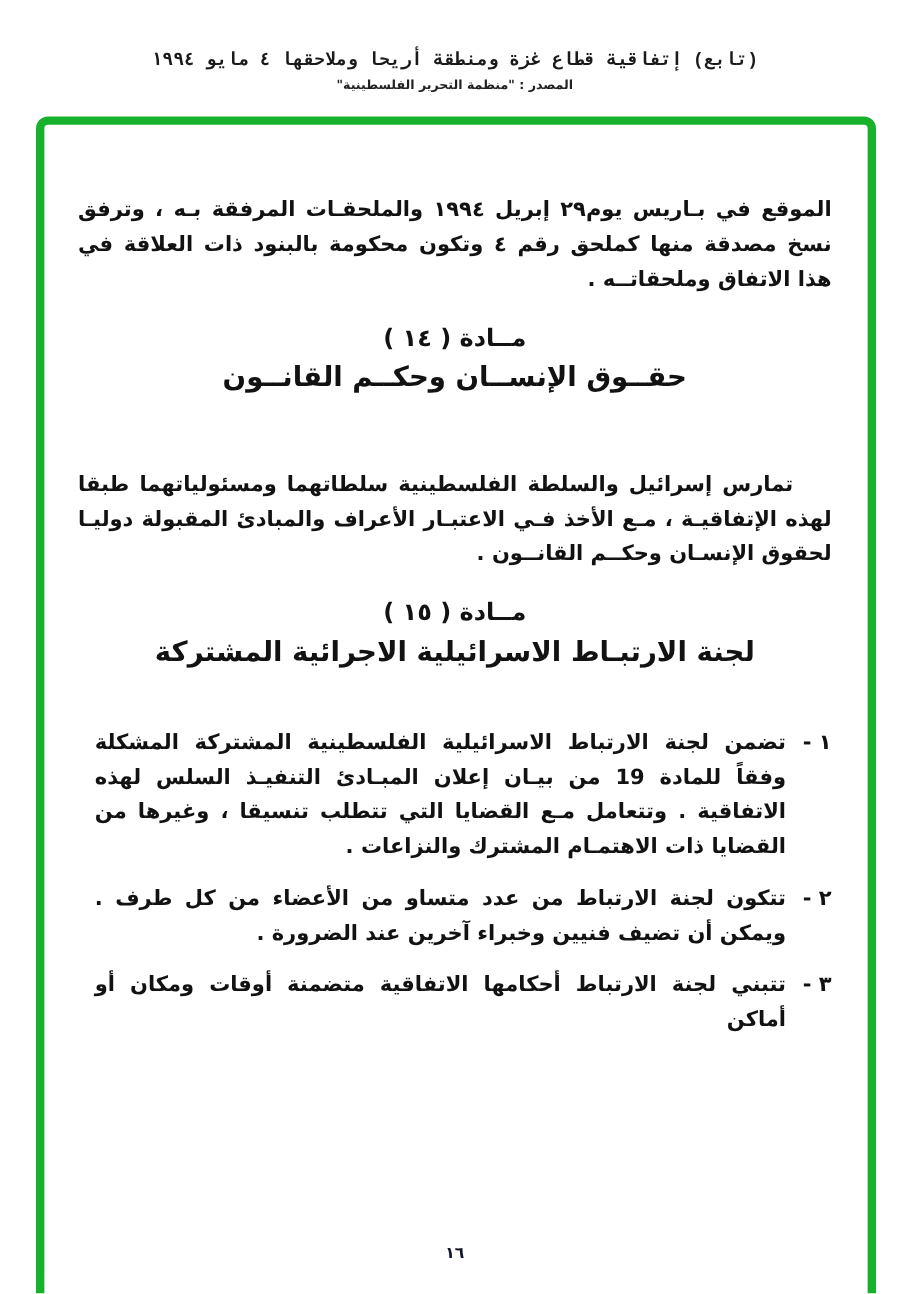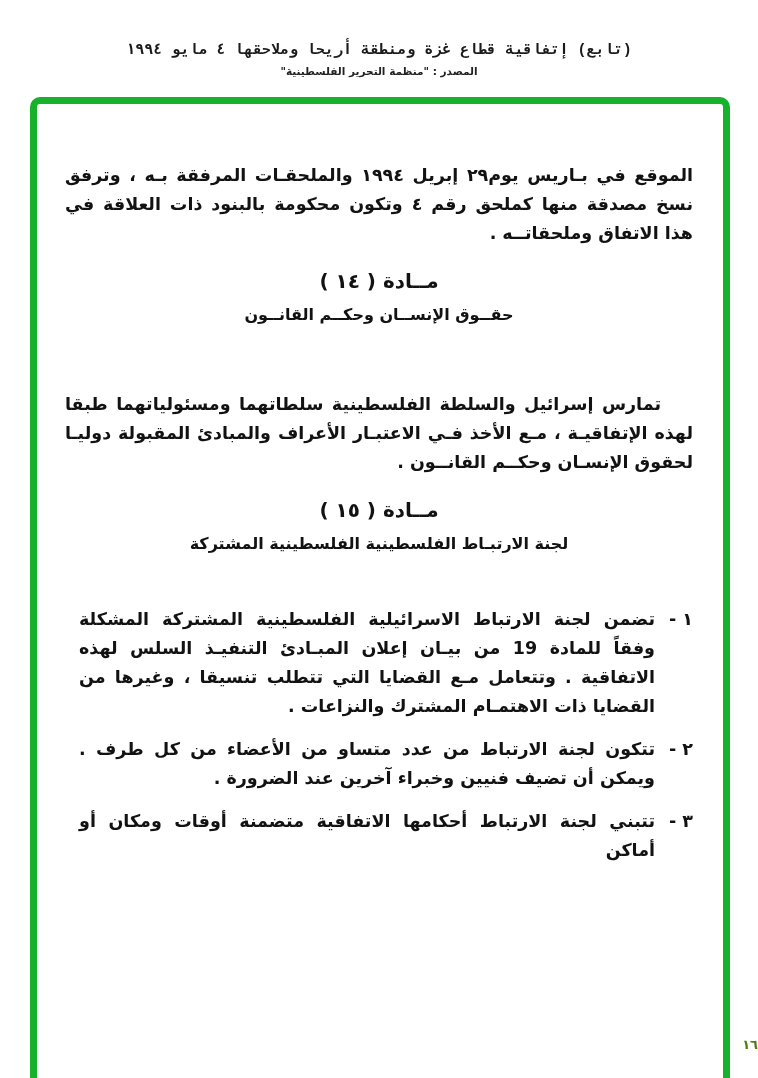--- a/index.html
+++ b/index.html
@@ -68,21 +68,21 @@
     margin-top: 18px;
     text-align: center;
     font-weight: bold;
     color: #121212;
   }
   .article-title {
     font-size: 20px;
     line-height: 30px;
   }
   .article-subtitle {
-    font-size: 16px;
+    font-size: 23px;
     line-height: 30px;
     margin-top: 4px;
   }
   .items {
     margin-top: 46px;
     padding-left: 14px;
   }
   .list-item {
     display: flex;
     margin-top: 14px;
@@ -99,24 +99,25 @@
   .item-text {
     flex: 1 1 auto;
     text-align: justify;
     text-align-last: right;
   }
   .page-number {
     position: absolute;
     top: 1037px;
     left: 0;
     width: 100%;
+    text-align: center;
     direction: rtl;
     font-size: 13px;
     font-weight: bold;
-    color: #4d7c0f;
+    color: #0f172a;
   }
 </style>
 </head>
 <body>
 
 <div class="page">
 
   <div class="doc-header">
     <div class="doc-title">(تابع) إتفاقية قطاع غزة ومنطقة أريحا وملاحقها ٤ مايو ١٩٩٤</div>
     <div class="doc-source">المصدر :  "منظمة التحرير الفلسطينية"</div>
@@ -129,21 +130,21 @@
 
       <div class="article-heading">
         <div class="article-title">مــادة ( ١٤ )</div>
         <div class="article-subtitle">حقــوق الإنســان وحكــم القانــون</div>
       </div>
 
       <p class="para body14">تمارس إسرائيل والسلطة الفلسطينية سلطاتهما ومسئولياتهما طبقا لهذه الإتفاقيـة ، مـع الأخذ فـي الاعتبـار الأعراف والمبادئ المقبولة دوليـا لحقوق الإنسـان وحكــم القانــون .</p>
 
       <div class="article-heading">
         <div class="article-title">مــادة ( ١٥ )</div>
-        <div class="article-subtitle">لجنة الارتبـاط الفلسطينية الفلسطينية المشتركة</div>
+        <div class="article-subtitle">لجنة الارتبـاط الاسرائيلية الاجرائية المشتركة</div>
       </div>
 
       <div class="items">
 
         <div class="list-item">
           <span class="item-num">١ -</span>
           <span class="item-text">تضمن لجنة الارتباط الاسرائيلية الفلسطينية المشتركة المشكلة وفقاً للمادة 19 من بيـان إعلان المبـادئ التنفيـذ السلس لهذه الاتفاقية . وتتعامل مـع القضايا التي تتطلب تنسيقا ، وغيرها من القضايا ذات الاهتمـام المشترك والنزاعات .</span>
         </div>
 
         <div class="list-item">

